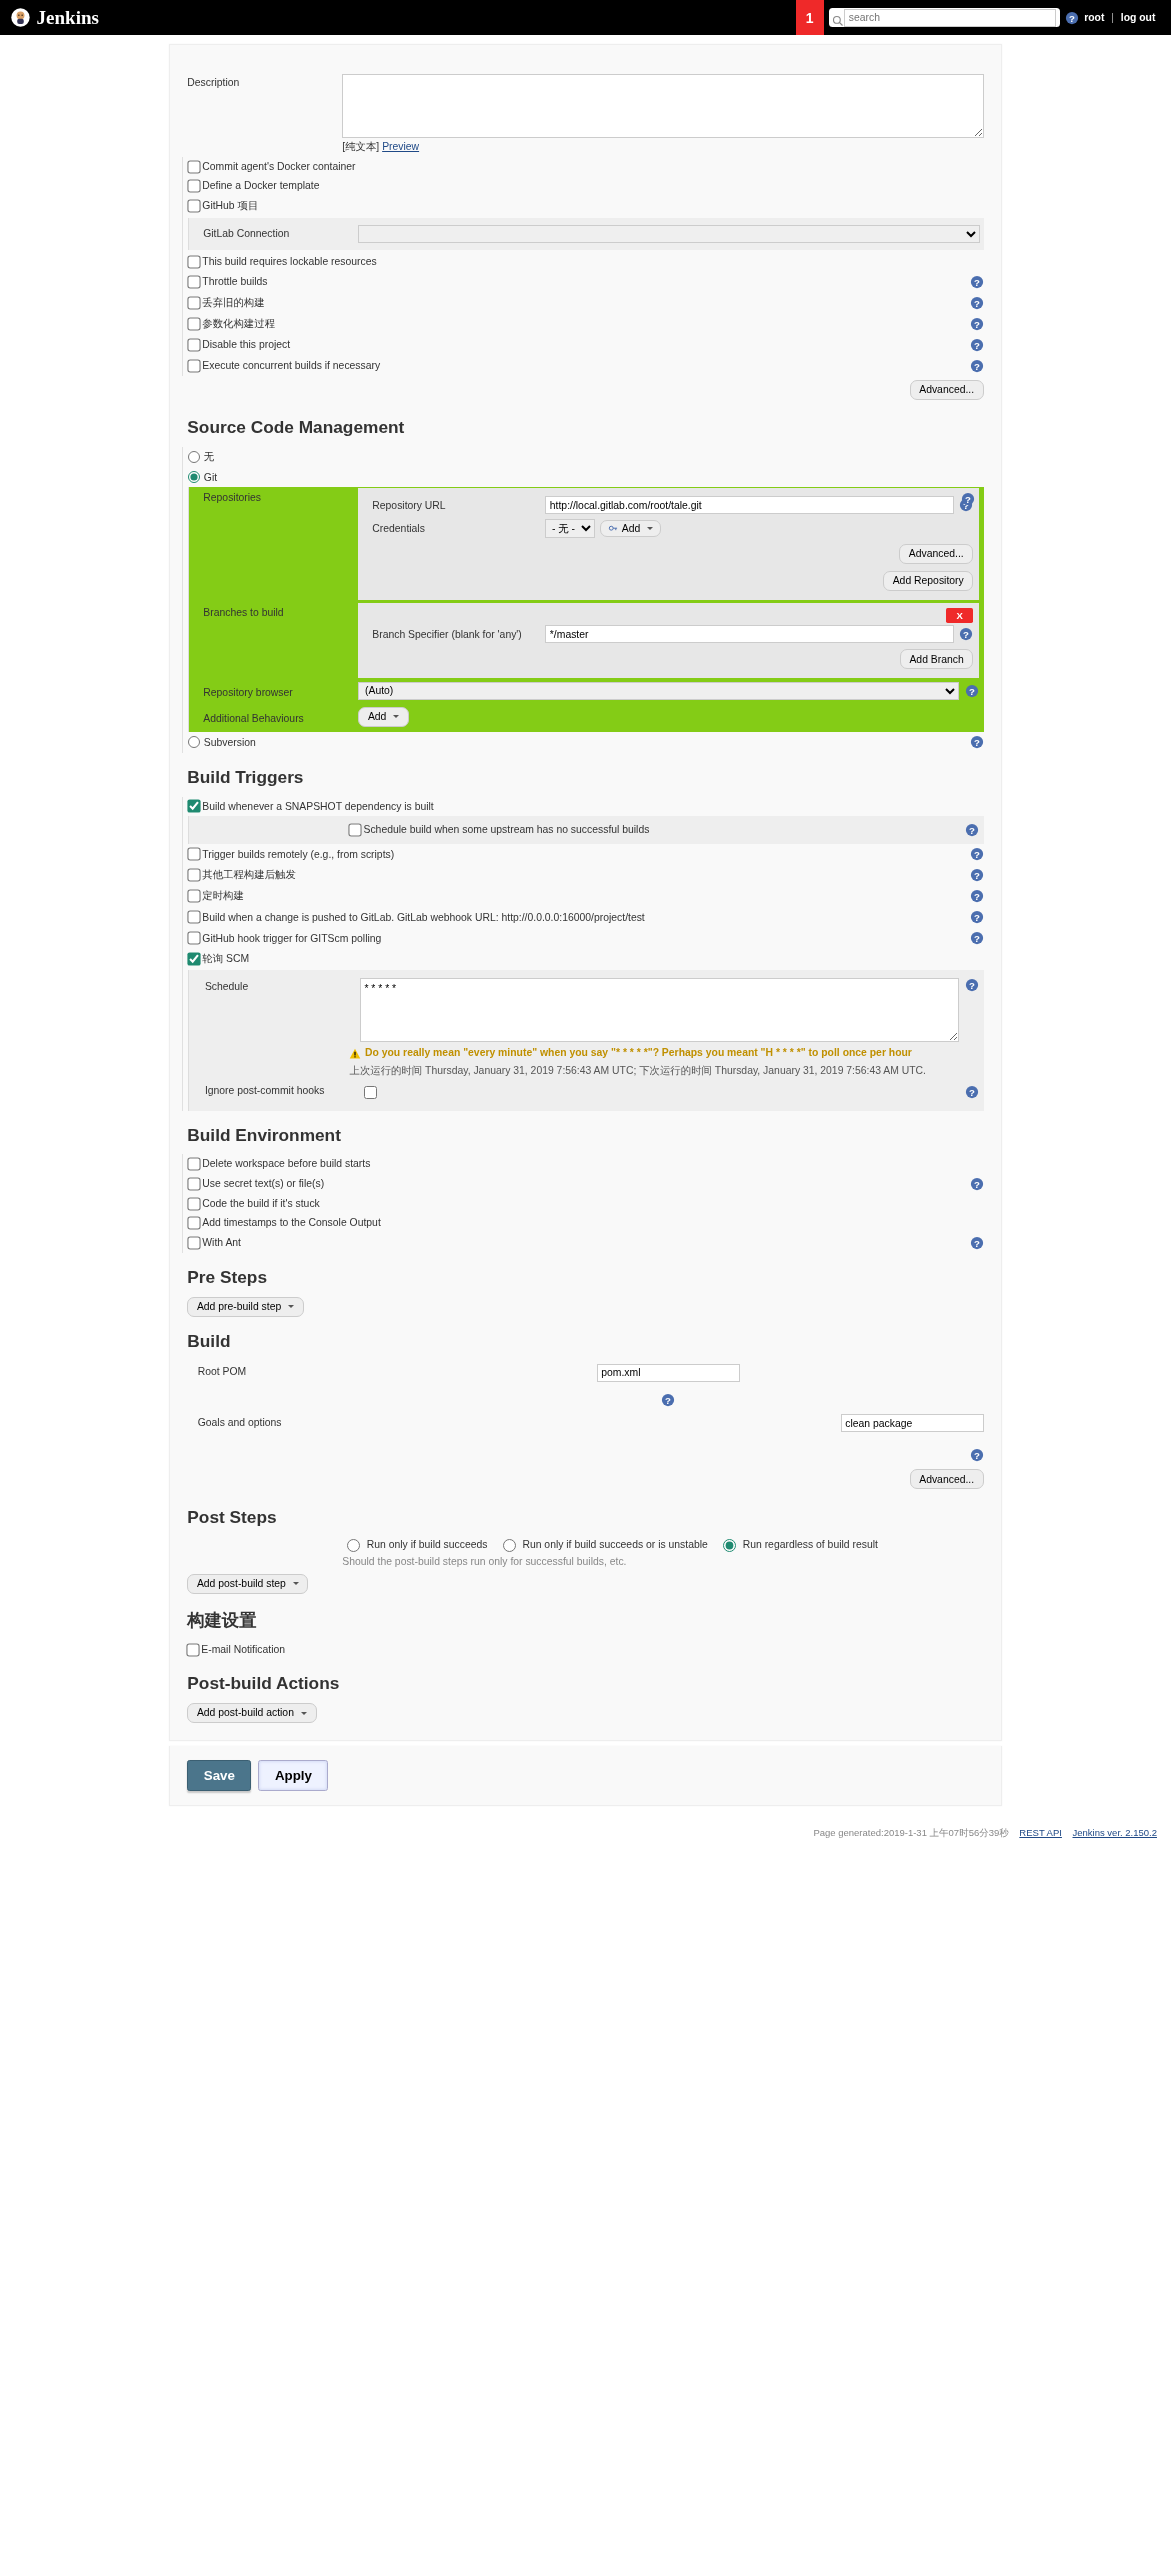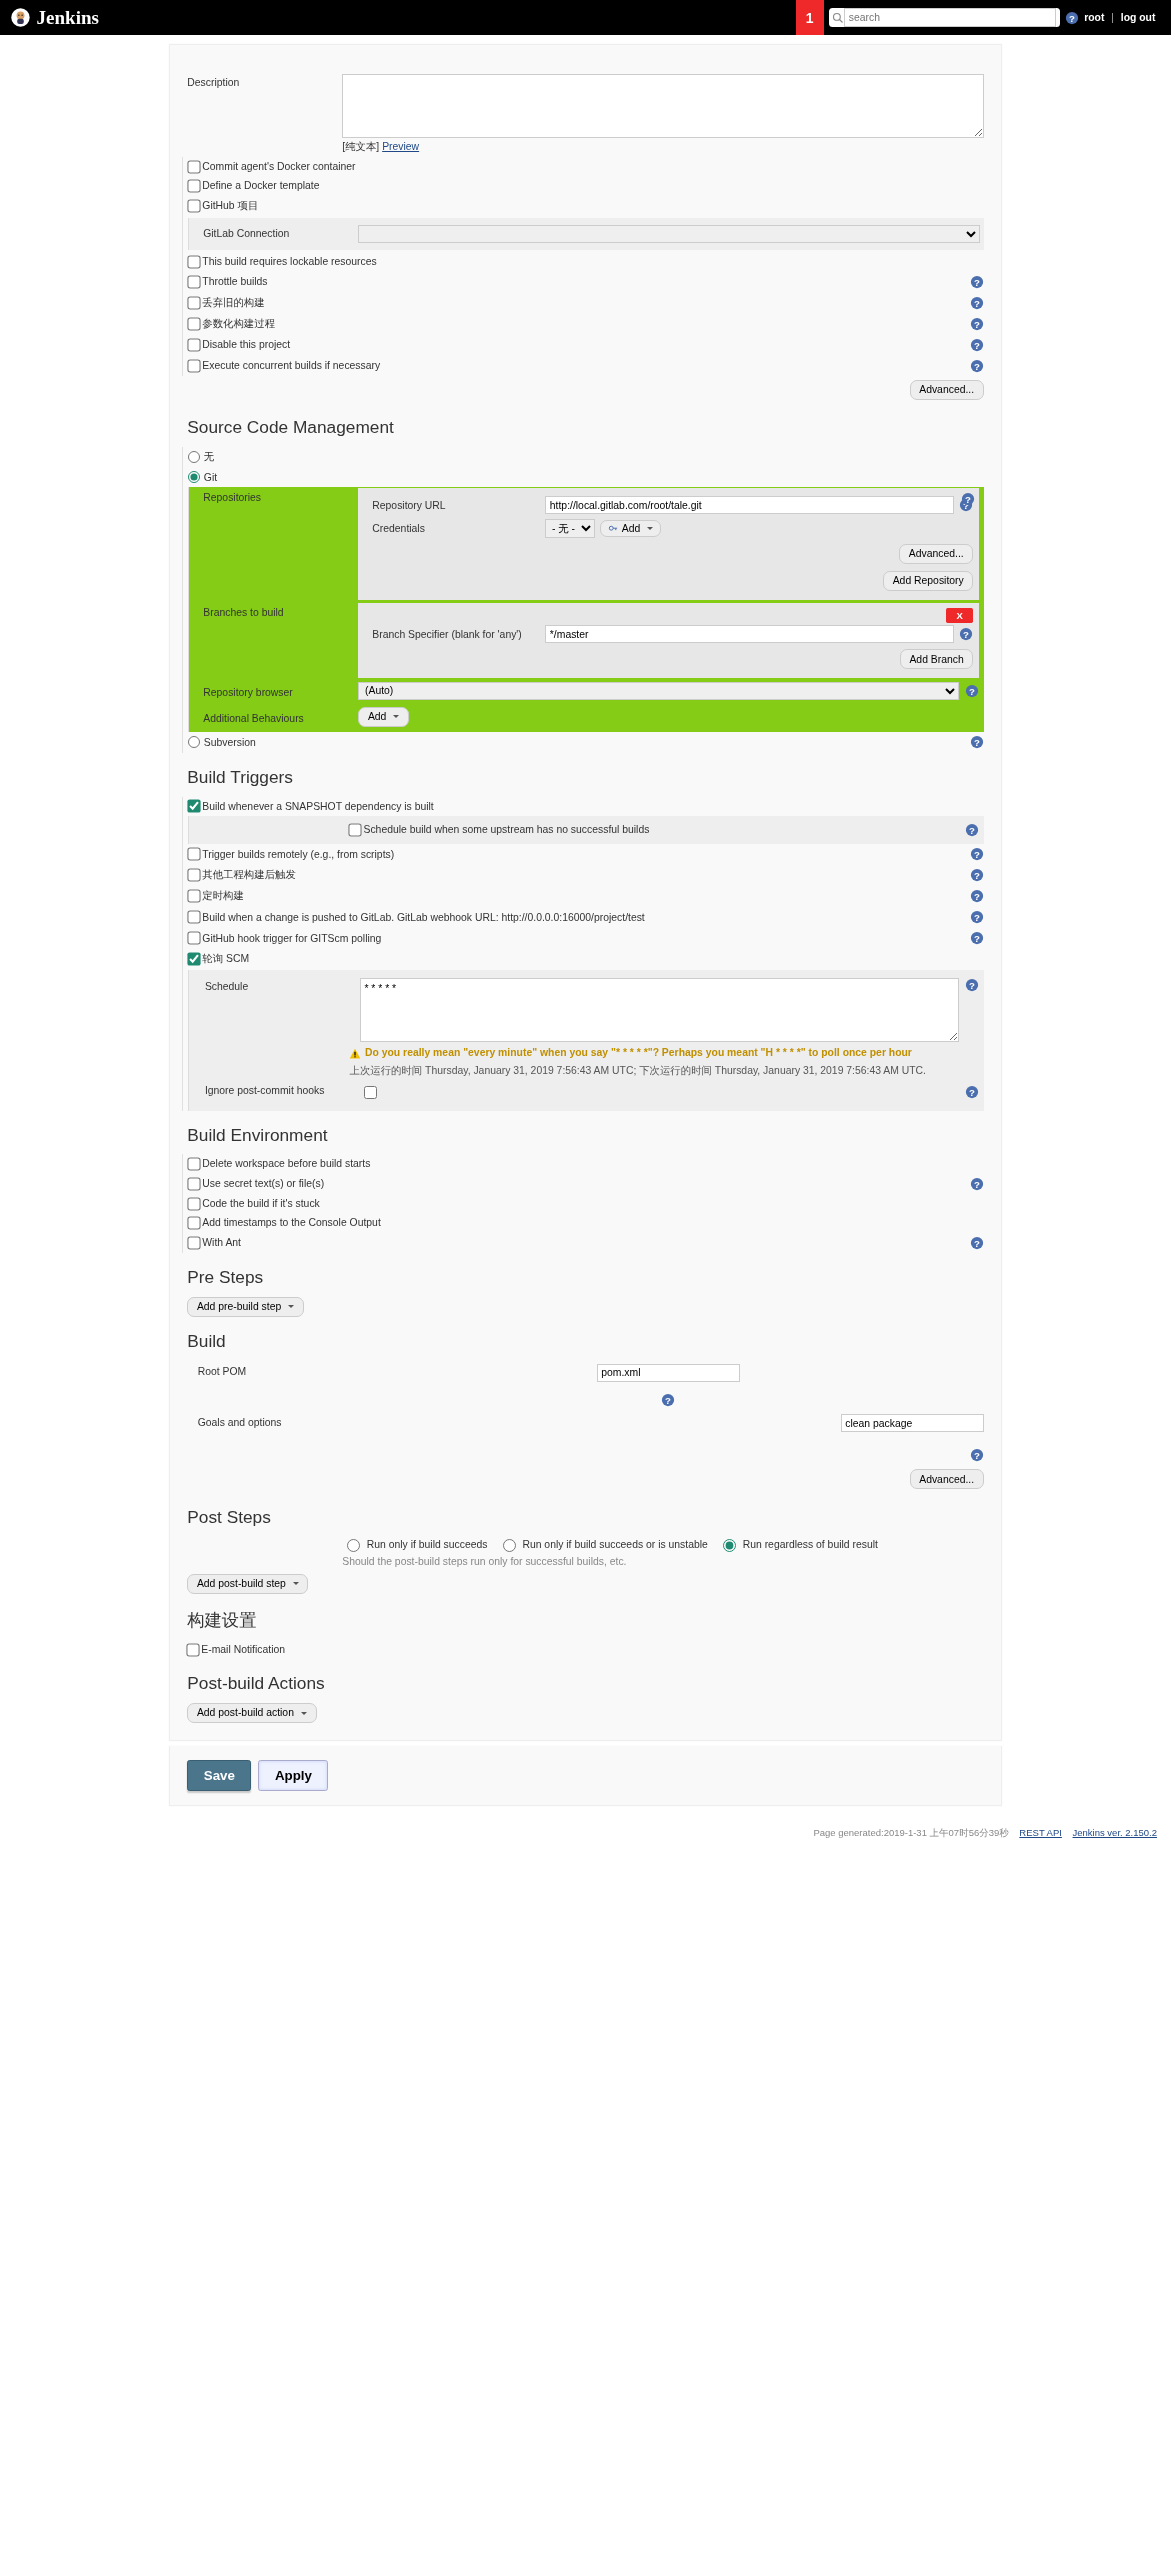--- a/index.html
+++ b/index.html
@@ -2,39 +2,39 @@
 <html><head>
 <meta charset="utf-8">
 <style>
 html,body{margin:0;padding:0;font-family:Helvetica,Arial,sans-serif;font-size:10.4px;color:#333;background:#fff}
 a{color:#204a87}
 #header{background:#000;color:#fff;height:35px;display:flex;align-items:center;padding:0 10.4px}
 #logo{display:flex;align-items:center;gap:5.2px;font-size:19px;font-weight:bold;font-family:Georgia,serif}
 #logo svg{width:21px;height:21px}
 #header-spacer{flex:1}
 .badge-count{background:#ef2929;color:#fff;min-width:17.3px;padding:0 5.2px;height:35px;display:flex;align-items:center;justify-content:center;font-size:14px;font-weight:bold}
-.search-box{background:#fff;border-radius:3.5px;height:19px;display:flex;align-items:center;padding:0 3.5px;width:224px;margin:0 5.2px}
+.search-box{background:#fff;border-radius:3.5px;height:19px;display:flex;align-items:flex-end;padding:0 3.5px;width:224px;margin:0 5.2px}
 .search-box input{border:none;outline:none;font-size:10.4px;flex:1;color:#999}
 .help-svg{width:14px;height:14px;cursor:pointer}
 .header-link{color:#fff;font-size:10.4px;margin:0 5.2px;cursor:pointer;font-weight:bold}
 .header-sep{color:#aaa;margin:0 1.7px}
 #main{margin:0 auto;width:833px;padding-top:8.6px}
 .panel{border:0.9px solid #eee;background:#f9f9f9;padding:26px 17.3px 17.3px 17.3px;margin-bottom:5.2px;box-shadow:0 0 1.7px rgba(0,0,0,.05)}
 .form-row{display:flex;align-items:flex-start;padding:3.5px 0}
 .form-row>.lbl{width:155px;padding-top:2.6px;padding-left:0;color:#333;flex-shrink:0}
 .form-row>.ctrl{flex:1;display:flex;flex-direction:column}
 textarea{width:100%;box-sizing:border-box;border:0.9px solid #ccc;resize:both;font-family:inherit;font-size:10.4px;padding:3.5px}
 input[type=text]{border:0.9px solid #ccc;padding:2.6px 3.5px;font-size:10.4px;box-sizing:border-box}
 select{border:0.9px solid #ccc;font-size:10.4px;padding:1.7px}
 .check-row{display:flex;align-items:center;gap:2px;padding:3.5px 0}
 .check-row input[type=checkbox],.check-row input[type=radio]{width:12px;height:12px;margin:0;accent-color:#1f8a70}
 .check-row .big-cb{transform:scale(1.1)}
 .help-right{margin-left:auto}
 .sub-panel{background:#eee;border-left:1.7px solid #ddd;margin-left:0;padding:1.7px}
-.section-title{font-size:17.3px;font-weight:normal;margin:14px 0 8.6px 0}
+.section-title{font-size:17.3px;font-weight:bold;margin:14px 0 8.6px 0}
 .radio-row{display:flex;align-items:center;gap:3.5px;padding:3.5px 0}
 .radio-row input[type=radio]{margin:0;width:12px;height:12px}
 .git-block{border-left:1.7px solid #ddd;background:#84cc16;padding:0}
 .git-inner{background:#e7e7e7;margin-left:0;padding:5.2px 0}
 .nested{display:flex;padding:1.7px 0}
 .nested>.lbl2{width:155px;padding-left:14px;color:#333;padding-top:3.5px;flex-shrink:0}
 .nested>.body2{flex:1;padding-right:5.2px}
 .nested2{display:flex;align-items:center;padding:2.6px 0}
 .nested2>.lbl3{width:173px;padding-left:14px;color:#333;flex-shrink:0}
 .nested2>.ctrl3{flex:1;padding-right:5.2px}

